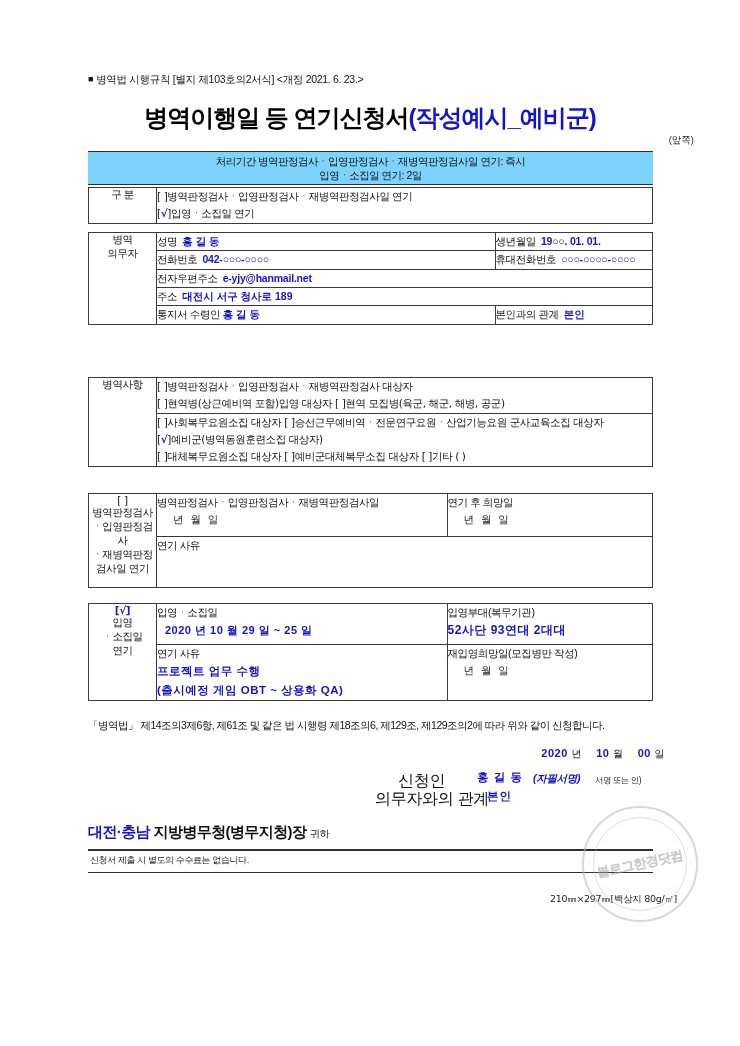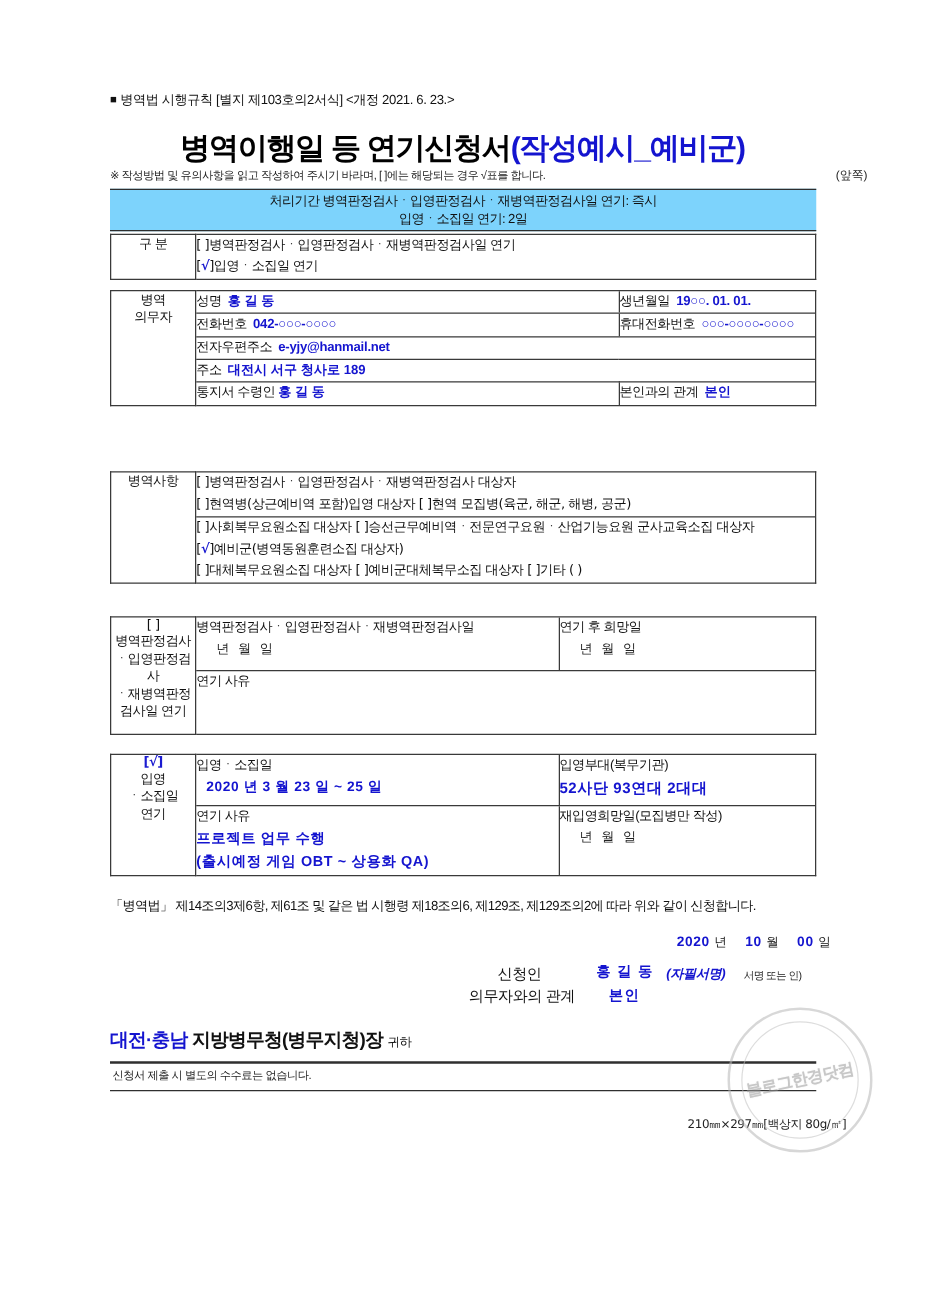--- a/index.html
+++ b/index.html
@@ -78,21 +78,21 @@
   
   .legal{
     position:absolute;left:88px;top:717px;width:572px;font-size:10.5px;
     line-height:1.55;letter-spacing:-.5px;color:#111;
   }
   .sigdate{
     position:absolute;right:75px;top:747px;font-size:11px;color:#1414cf;
     font-weight:bold;letter-spacing:.5px;white-space:nowrap;
   }
   .sigdate .unit{color:#111;font-weight:normal;font-size:10px;}
-  .sigrow{position:absolute;font-size:12px;color:#111;white-space:nowrap;letter-spacing:-.3px;}
+  .sigrow{position:absolute;font-size:16px;color:#111;white-space:nowrap;letter-spacing:-.3px;}
   #sig-applicant{left:398px;top:771px;}
   #sig-relation{left:375px;top:789px;}
   .signame{position:absolute;color:#1414cf;font-weight:bold;font-size:11.5px;letter-spacing:1px;white-space:nowrap;}
   #sig-name-val{left:477px;top:770px;}
   #sig-rel-val{left:487px;top:789px;}
   .handsign{
     position:absolute;left:533px;top:772px;font-size:10.5px;font-weight:bold;
     font-style:italic;color:#1414cf;white-space:nowrap;letter-spacing:-.3px;
   }
   .handsign-note{
@@ -140,21 +140,20 @@
 <body>
 
 <div class="page">
 
   <div class="formcode"><span class="sq">■</span><span>병역법 시행규칙 [별지 제103호의2서식] &lt;개정 2021. 6. 23.&gt;</span></div>
 
   <div class="title">
     <span>병역이행일 등 연기신청서</span><span class="blue">(작성예시_예비군)</span>
   </div>
 
-  <div class="notice">※ 작성방법 및 유의사항을 읽고 작성하여 주시기 바라며, [  ]에는 해당되는 경우 √표를 합니다.</div>
   <div class="backside">(앞쪽)</div>
 
   <div class="band">
     <span>처리기간  병역판정검사ㆍ입영판정검사ㆍ재병역판정검사일 연기: 즉시</span>
     <span>입영ㆍ소집일 연기: 2일</span>
   </div>
 
   <table class="tbl" id="sec-division">
     <colgroup>
         <col style="width:68px">
@@ -309,21 +308,21 @@
       <td>
         <table class="nested">
           <colgroup>
                 <col style="width:290px">
                 <col>
               </colgroup>
           <tbody>
                 <tr>
             <td class="cellpad" style="height:40px">
               <span>입영ㆍ소집일</span>
-              <span class="dateline-v">2020 년    3 월    23 일 ~ 25 일</span>
+              <span class="dateline-v">2020 년    10 월    29 일 ~ 25 일</span>
             </td>
             <td class="cellpad vsep">
               <span>입영부대(복무기관)</span>
               <span class="dateline-v" style="padding-left:0;font-size:12px">52사단 93연대 2대대</span>
             </td>
           </tr>
           <tr>
             <td class="cellpad" style="height:52px">
               <span>연기 사유</span>
               <span class="dateline-v" style="padding-left:0;font-size:11.5px">프로젝트 업무 수행</span>

